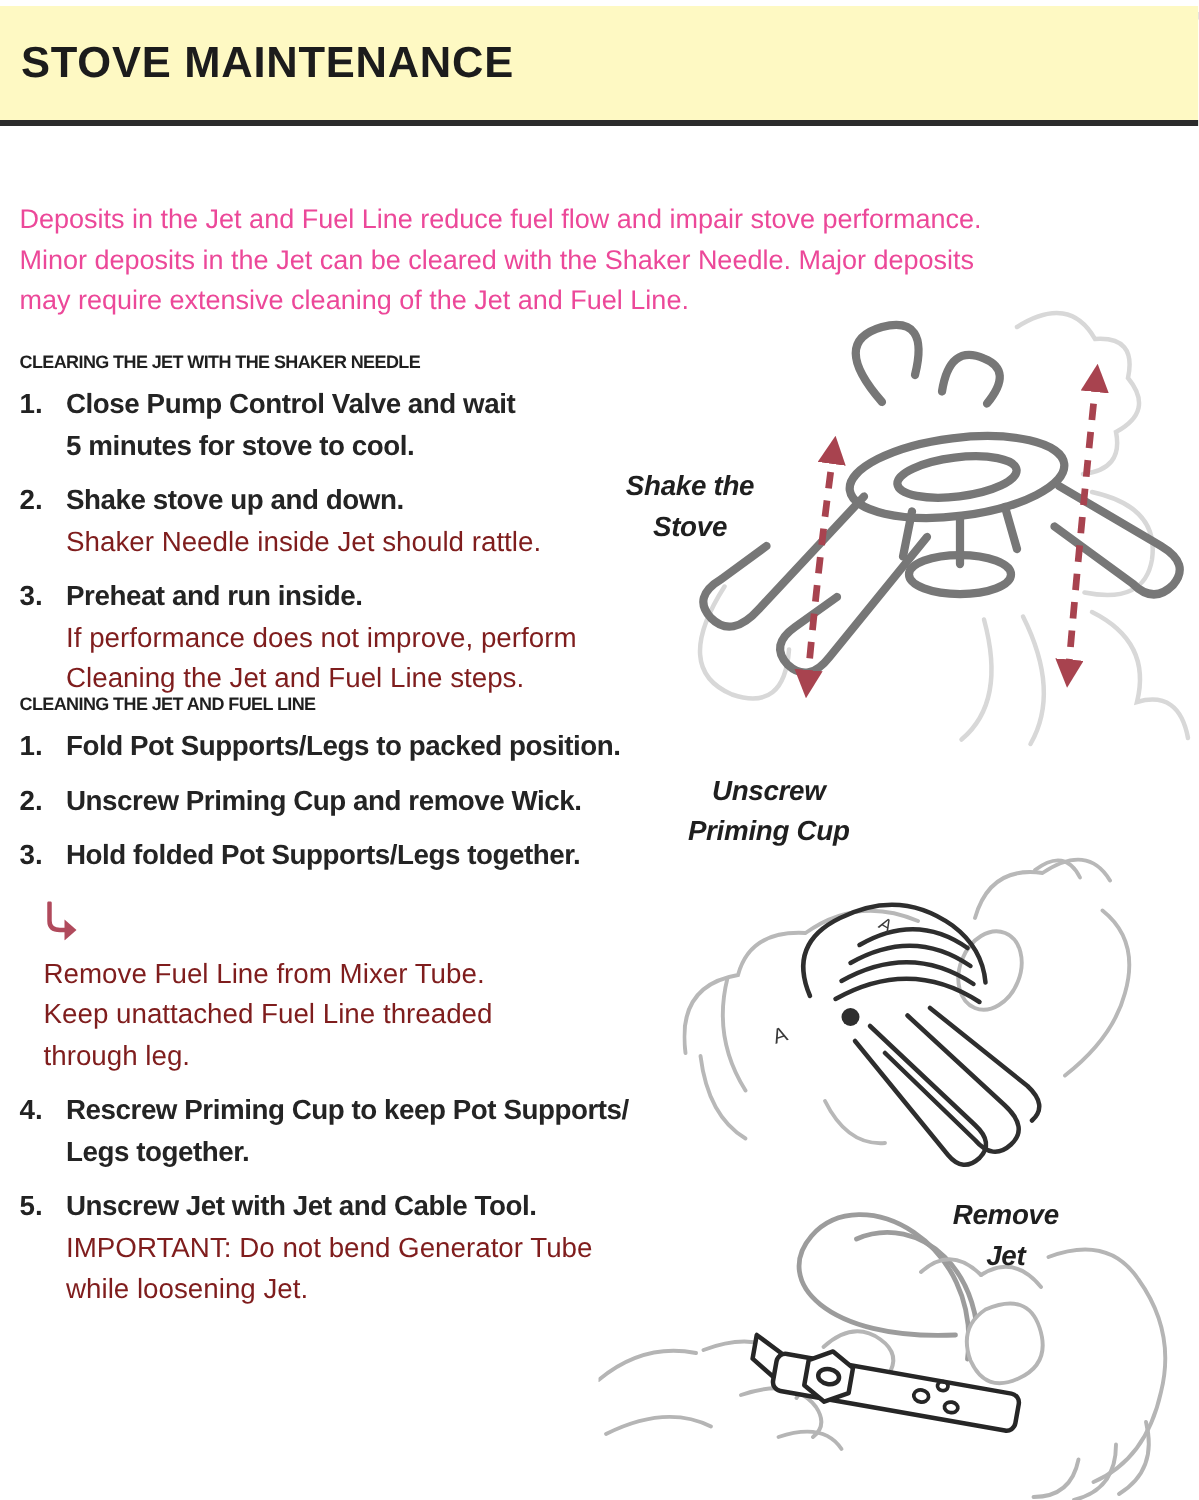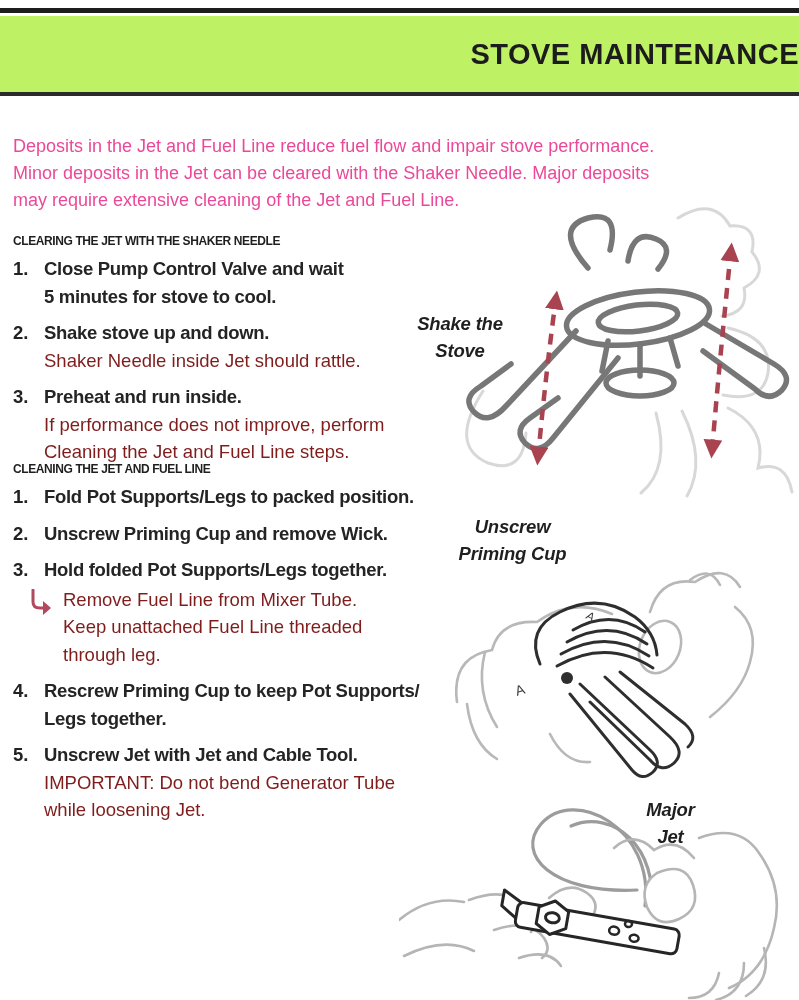--- a/index.html
+++ b/index.html
@@ -1,30 +1,30 @@
 <!DOCTYPE html>
 <html><head>
 <meta charset="utf-8">
 <style>
   html,body{margin:0;padding:0;background:#fff;}
   .page{position:relative;width:799px;height:1000px;background:#ffffff;overflow:hidden;
         font-family:"Liberation Sans",sans-serif;color:#3c3c3c;}
   .top-rule{position:absolute;left:0;top:8px;width:799px;height:5px;background:#1d1d1d;}
-  .banner{position:absolute;left:0;top:16px;width:799px;height:76px;background:#bef264;
-          border-bottom:4px solid #2b2b2b;display:flex;align-items:center;justify-content:flex-end;}
+  .banner{position:absolute;left:0;top:4px;width:799px;height:76px;background:#fef9c3;
+          border-bottom:4px solid #2b2b2b;display:flex;align-items:center;}
   .banner h1{margin:0 0 0 14px;font-size:29px;font-weight:bold;color:#1c1c1c;letter-spacing:.5px;}
   .intro{position:absolute;left:13px;top:133px;width:690px;font-size:18px;line-height:27px;color:#ec4899;}
   .section{position:absolute;left:13px;width:432px;}
   .section h2{margin:0 0 7px 0;font-size:12px;font-weight:bold;color:#1f1f1f;letter-spacing:-0.4px;white-space:nowrap;}
   .step{display:flex;align-items:flex-start;margin-bottom:9px;font-size:18.5px;line-height:27.5px;}
   .num{flex:0 0 31px;font-weight:bold;color:#222;}
   .body{flex:1;}
   .b{font-weight:bold;color:#242424;letter-spacing:-0.3px;white-space:nowrap;}
   .n{font-weight:normal;color:#7f1d1d;white-space:nowrap;}
-  .sub-arrow{display:flex;margin-left:-15px;margin-top:2px;}
+  .sub-arrow{display:flex;margin-left:-15px;margin-top:14px;flex-direction:column;}
   .hook{flex:0 0 34px;padding-top:3px;}
   .fig-label{position:absolute;text-align:center;font-size:18.5px;font-weight:bold;
              color:#1f1f1f;line-height:27px;z-index:3;letter-spacing:-0.2px;font-style:italic;}
   .fig{position:absolute;z-index:1;}
   svg{display:block;}
 </style>
 </head>
 <body>
 
 <div class="page">
@@ -195,21 +195,21 @@
         <path d="M150,125 L215,185 q16,15 4,26 q-12,11 -24,-3 L135,150"></path>
         <path d="M165,120 L230,172 q14,13 3,23"></path>
         <circle cx="112" cy="126" r="6" fill="#2e2e2e" stroke="none"></circle>
         <text x="62" y="144" font-size="14" fill="#3a3a3a" stroke="none" transform="rotate(-18 62 144)" font-family="Liberation Sans, sans-serif">A</text>
         <text x="130" y="66" font-size="12" fill="#3a3a3a" stroke="none" transform="rotate(30 130 66)" font-family="Liberation Sans, sans-serif">A</text>
       </g>
     </svg>
   </div>
 
   <div class="fig-label" style="left:628px;top:796px;width:85px;">
-    <div>Major</div>
+    <div>Remove</div>
     <div>Jet</div>
   </div>
 
   <div class="fig" style="left:399px;top:778px;">
     <svg width="398" height="222" viewBox="0 0 398 222">
 
       <g fill="none" stroke="#9c9c9c" stroke-width="3.2" stroke-linecap="round">
         <path d="M246,128 C256,50 175,8 142,46 C116,76 152,116 238,112"></path>
         <path d="M252,132 C260,70 214,30 172,48"></path>
       </g>

